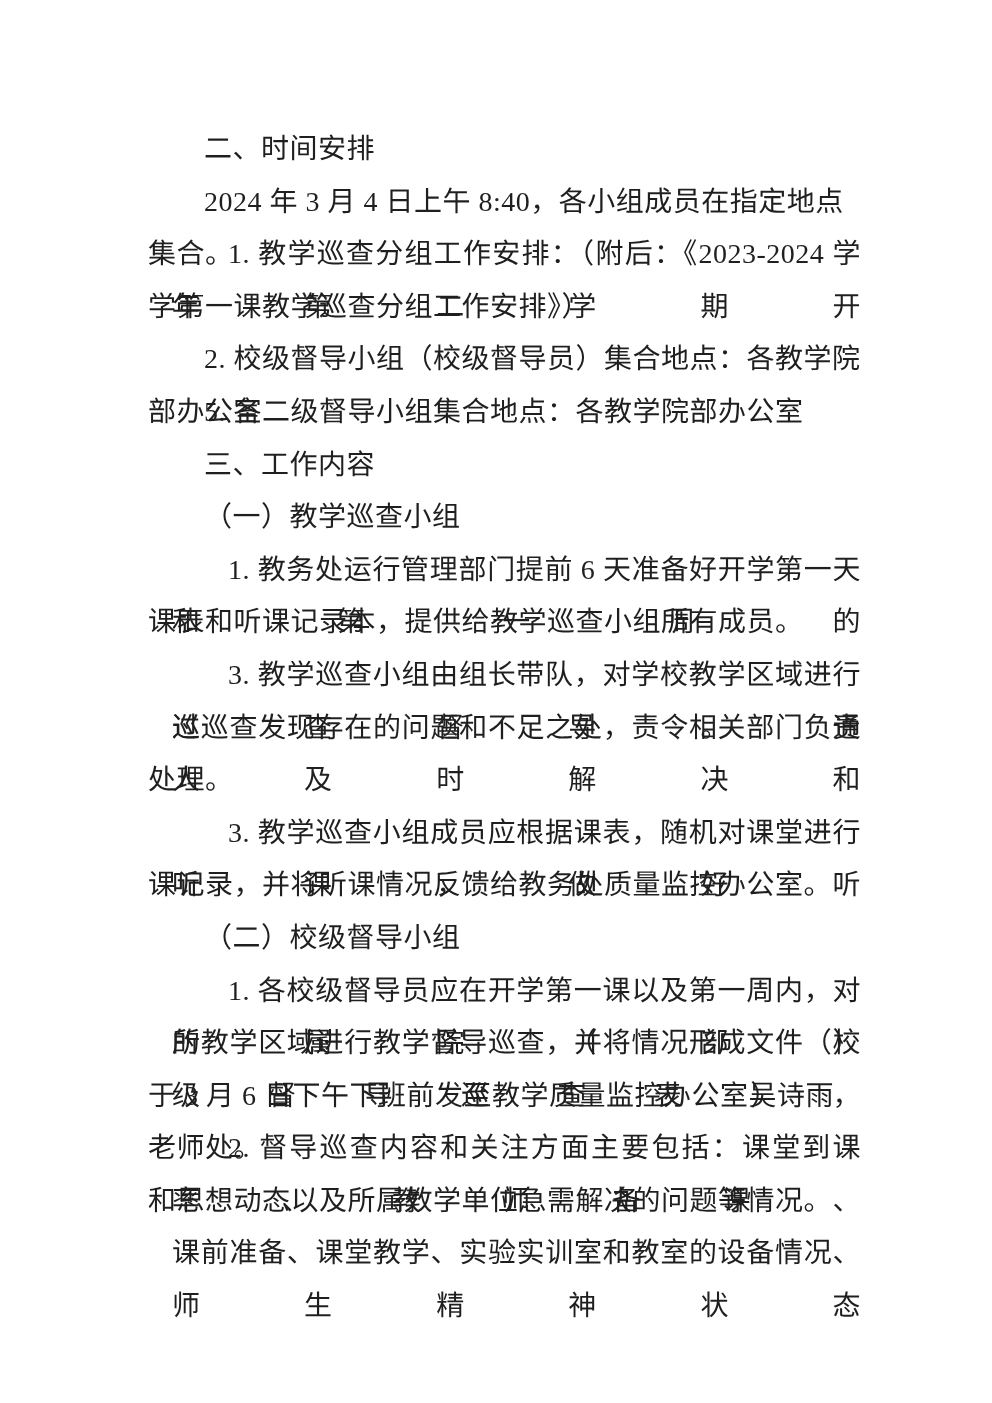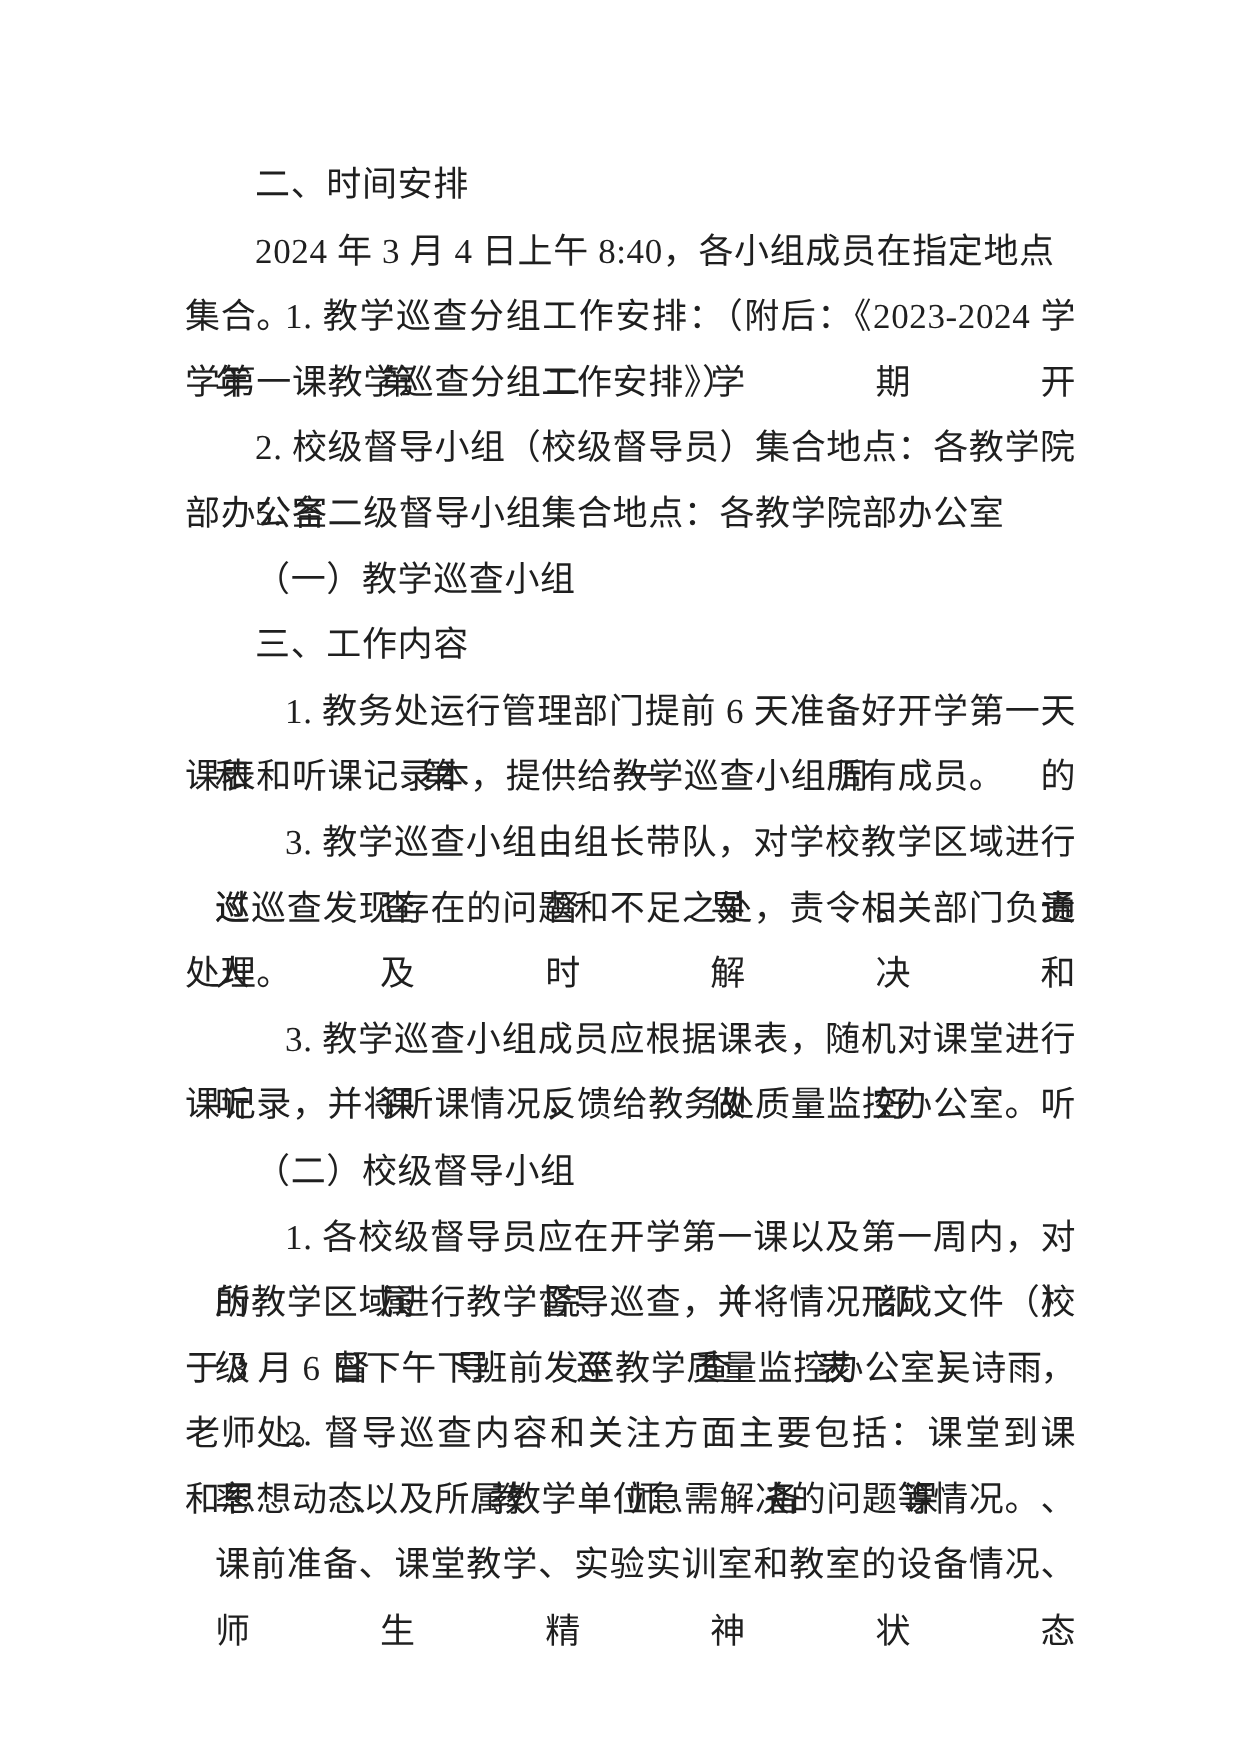--- a/index.html
+++ b/index.html
@@ -44,22 +44,22 @@
 <body>
 
 <div class="page">
   <div class="doc-body">
       <div class="line heading first">二、时间安排</div>
       <div class="line first">2024 年 3 月 4 日上午 8:40，各小组成员在指定地点集合。</div>
       <div class="line first fill">1. 教学巡查分组工作安排：（附后：《2023-2024 学年第二学期开</div>
       <div class="line">学第一课教学巡查分组工作安排》）</div>
       <div class="line first">2. 校级督导小组（校级督导员）集合地点：各教学院部办公室</div>
       <div class="line first">5. 各二级督导小组集合地点：各教学院部办公室</div>
+      <div class="line heading first">三、工作内容</div>
       <div class="line heading first">（一）教学巡查小组</div>
-      <div class="line heading first">三、工作内容</div>
       <div class="line first fill">1. 教务处运行管理部门提前 6 天准备好开学第一天和第一周的</div>
       <div class="line">课表和听课记录本，提供给教学巡查小组所有成员。</div>
       <div class="line first fill">3. 教学巡查小组由组长带队，对学校教学区域进行巡查督导。通</div>
       <div class="line fill">过巡查发现存在的问题和不足之处，责令相关部门负责人及时解决和</div>
       <div class="line">处理。</div>
       <div class="line first fill">3. 教学巡查小组成员应根据课表，随机对课堂进行听课，做好听</div>
       <div class="line">课记录，并将听课情况反馈给教务处质量监控办公室。</div>
       <div class="line heading first">（二）校级督导小组</div>
       <div class="line first fill">1. 各校级督导员应在开学第一课以及第一周内，对所属院（部）</div>
       <div class="line fill">的教学区域进行教学督导巡查，并将情况形成文件（校级督导巡查表），</div>

